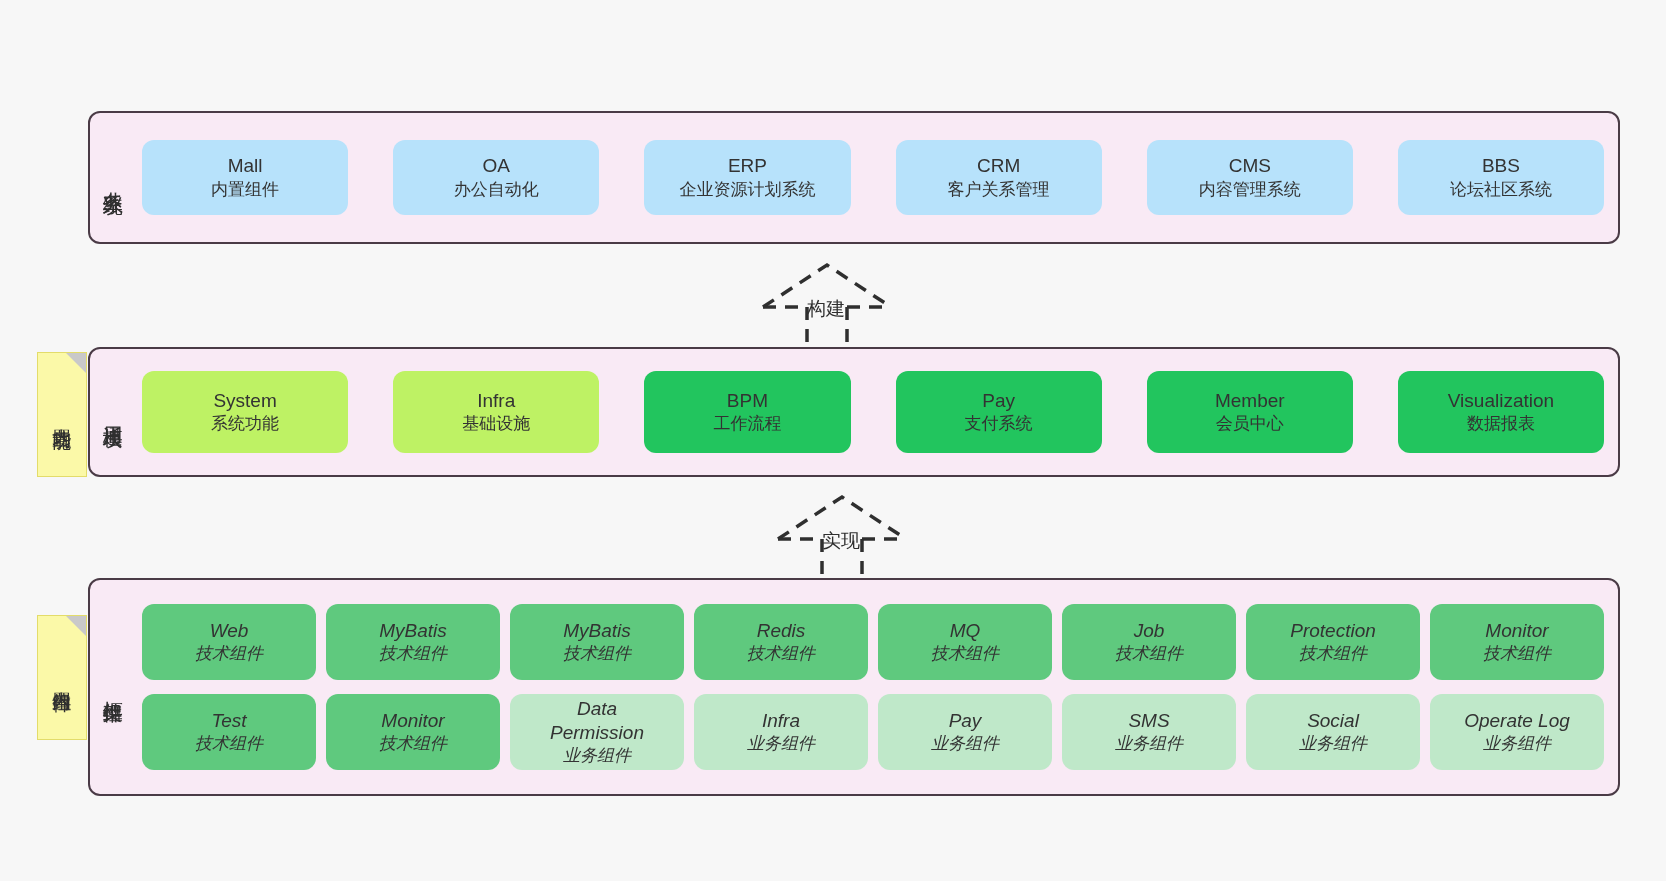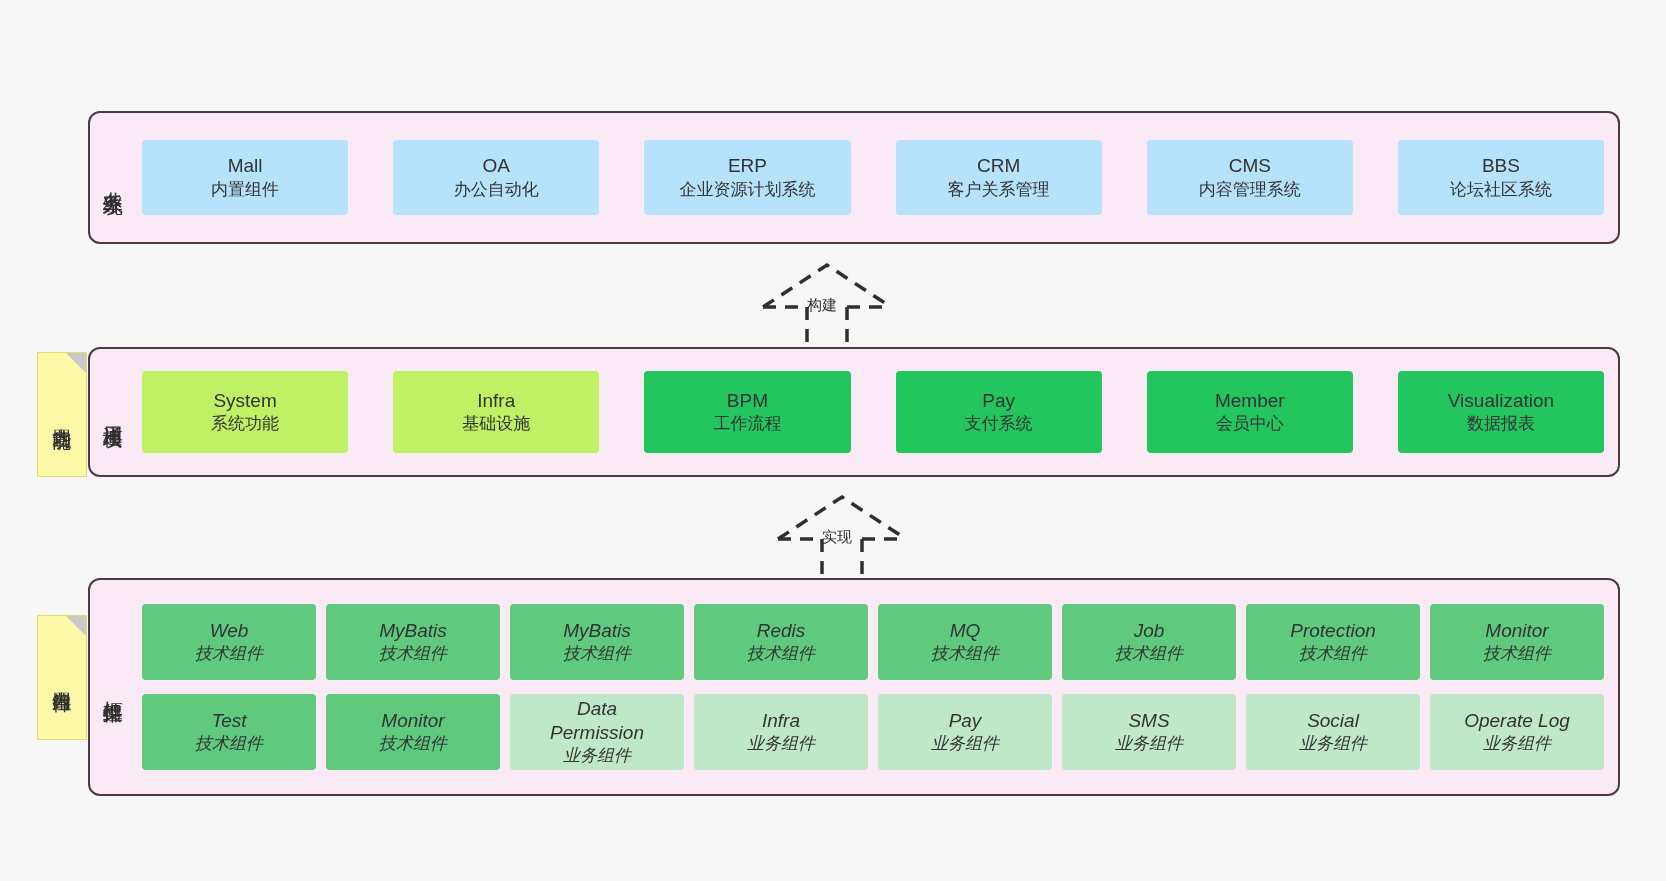--- a/index.html
+++ b/index.html
@@ -55,21 +55,21 @@
   .row{
     display:flex;
     align-items:center;
     justify-content:space-between;
     width:100%;
     gap:10px;
   }
 
   
   .card{
-    border-radius:4px;
+    border-radius:12px;
     display:flex;
     flex-direction:column;
     align-items:center;
     justify-content:center;
     text-align:center;
     box-sizing:border-box;
     line-height:1.28;
     color:#333333;
     padding:4px 6px;
   }
@@ -111,21 +111,21 @@
     border-left:20px solid transparent;
     border-top:20px solid #c9c9c9;
   }
   #note-functions{left:37px;top:352px;height:125px;}
   #note-components{left:37px;top:615px;height:125px;}
 
   
   .connector{position:absolute;}
   .connector .label{
     position:absolute;
-    font-size:15px;
+    font-size:19px;
     color:#2f2f2f;
     background:transparent;
     white-space:nowrap;
   }
   #conn-build{left:750:px;}
 </style>
 </head>
 <body>
 
 <div id="stage">

